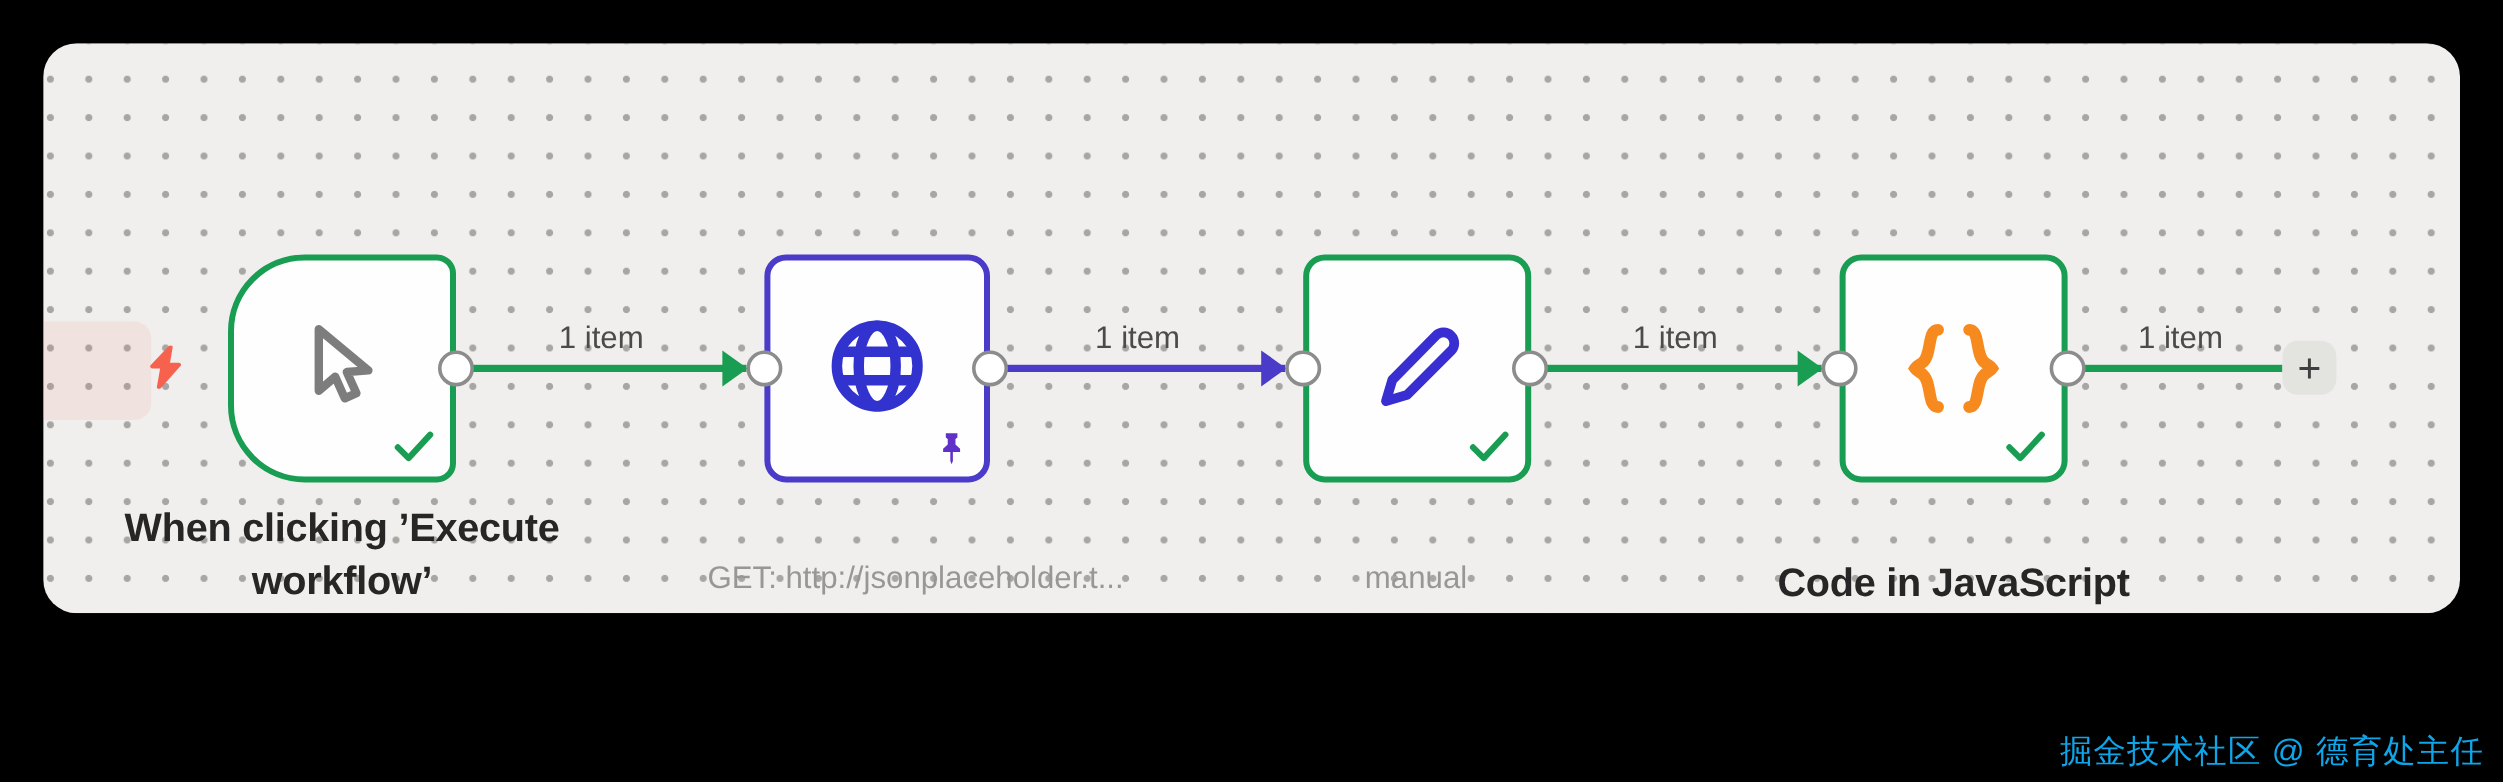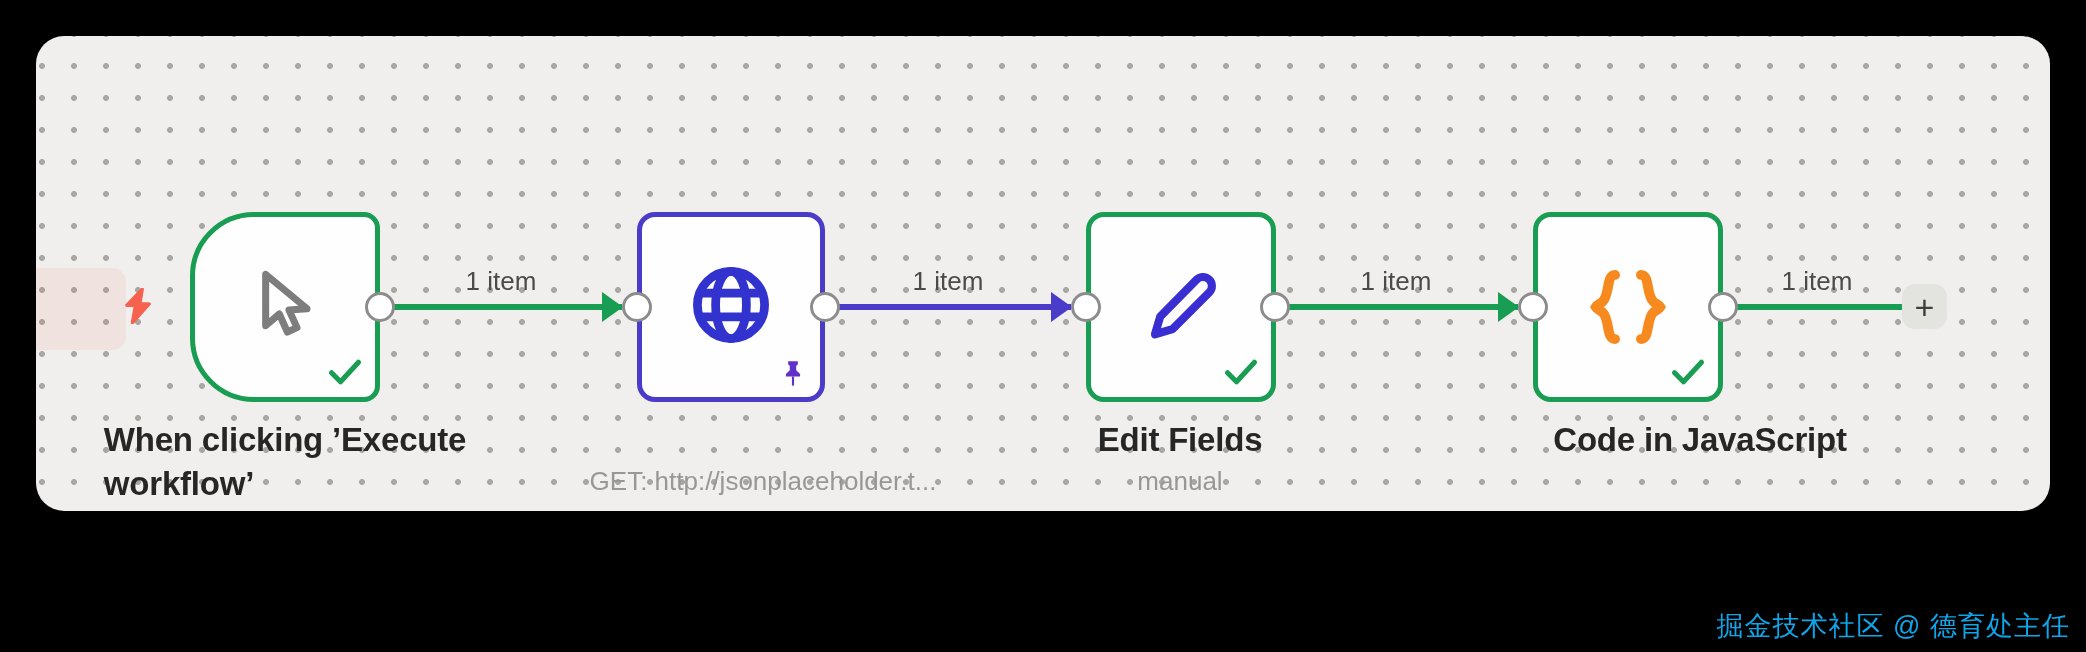--- a/index.html
+++ b/index.html
@@ -27,32 +27,32 @@
   .node .pin    { position:absolute; right:14px; bottom:8px; width:26px; height:30px; }
 
   #node-trigger { left:154px; }
   #node-getuserinfo { left:601px; width:188px; }
   #node-editfields { left:1050px; }
   #node-code { left:1497px; }
 
   
   .node-title {
     position:absolute; top:382px; transform:translateX(-50%);
-    font-size:33px; font-weight:600; color:#262626; text-align:left;
+    font-size:33px; font-weight:600; color:#262626; text-align:center;
     white-space:pre-line; line-height:44px; z-index:2; letter-spacing:-0.2px;
   }
   .node-subtitle {
     position:absolute; top:430px; transform:translateX(-50%);
     font-size:26px; font-weight:400; color:#979797; text-align:center;
     white-space:nowrap; z-index:2;
   }
   #title-trigger { left:249px; }
   #title-getuserinfo { left:695px; } #sub-getuserinfo { left:695px;margin-left:32px; }
   #title-editfields { left:1144px; } #sub-editfields { left:1144px; }
-  #title-code { left:1664px; }
+  #title-code { left:1592px;margin-top:46px; }
 
   
   .conn-line { position:absolute; top:268px; height:6px; background:#189d52; z-index:1; }
   .conn-line.purple { background:#4a3bc9; }
   .conn-arrow {
     position:absolute; top:256px; width:0; height:0; z-index:1;
     border-top:15px solid transparent; border-bottom:15px solid transparent;
     border-left:21px solid #189d52;
   }
   .conn-arrow.purple { border-left-color:#4a3bc9; }
@@ -159,21 +159,20 @@
       </svg>
     </span>
     <span class="status">
       <svg width="36" height="30" viewBox="0 0 24 20" fill="none" stroke="#189d52" stroke-width="3.4" stroke-linecap="round" stroke-linejoin="round">
         <path d="M3 10.5 L9 16.5 L21 3.5"></path>
       </svg>
     </span>
   </div>
   <div class="port" style="left:1035px;"></div>
   <div class="port" style="left:1224px;"></div>
-  <div class="node-title" id="title-editfields">Edit Fields</div>
   <div class="node-subtitle" id="sub-editfields">manual</div>
 
   <div class="node" id="node-code">
     <span>
       <svg class="brace-icon" width="96" height="82" viewBox="0 0 28 24" fill="none" stroke="#f68a1f" stroke-width="2.9" stroke-linecap="round">
         <path d="M10.2 2.6 C7.6 2.6 8.7 8.4 6.6 10.4 C5.9 11.1 5.1 11.2 4.6 12 C5.1 12.8 5.9 12.9 6.6 13.6 C8.7 15.6 7.6 21.4 10.2 21.4"></path>
         <path d="M17.8 2.6 C20.4 2.6 19.3 8.4 21.4 10.4 C22.1 11.1 22.9 11.2 23.4 12 C22.9 12.8 22.1 12.9 21.4 13.6 C19.3 15.6 20.4 21.4 17.8 21.4"></path>
       </svg>
     </span>
     <span class="status">

